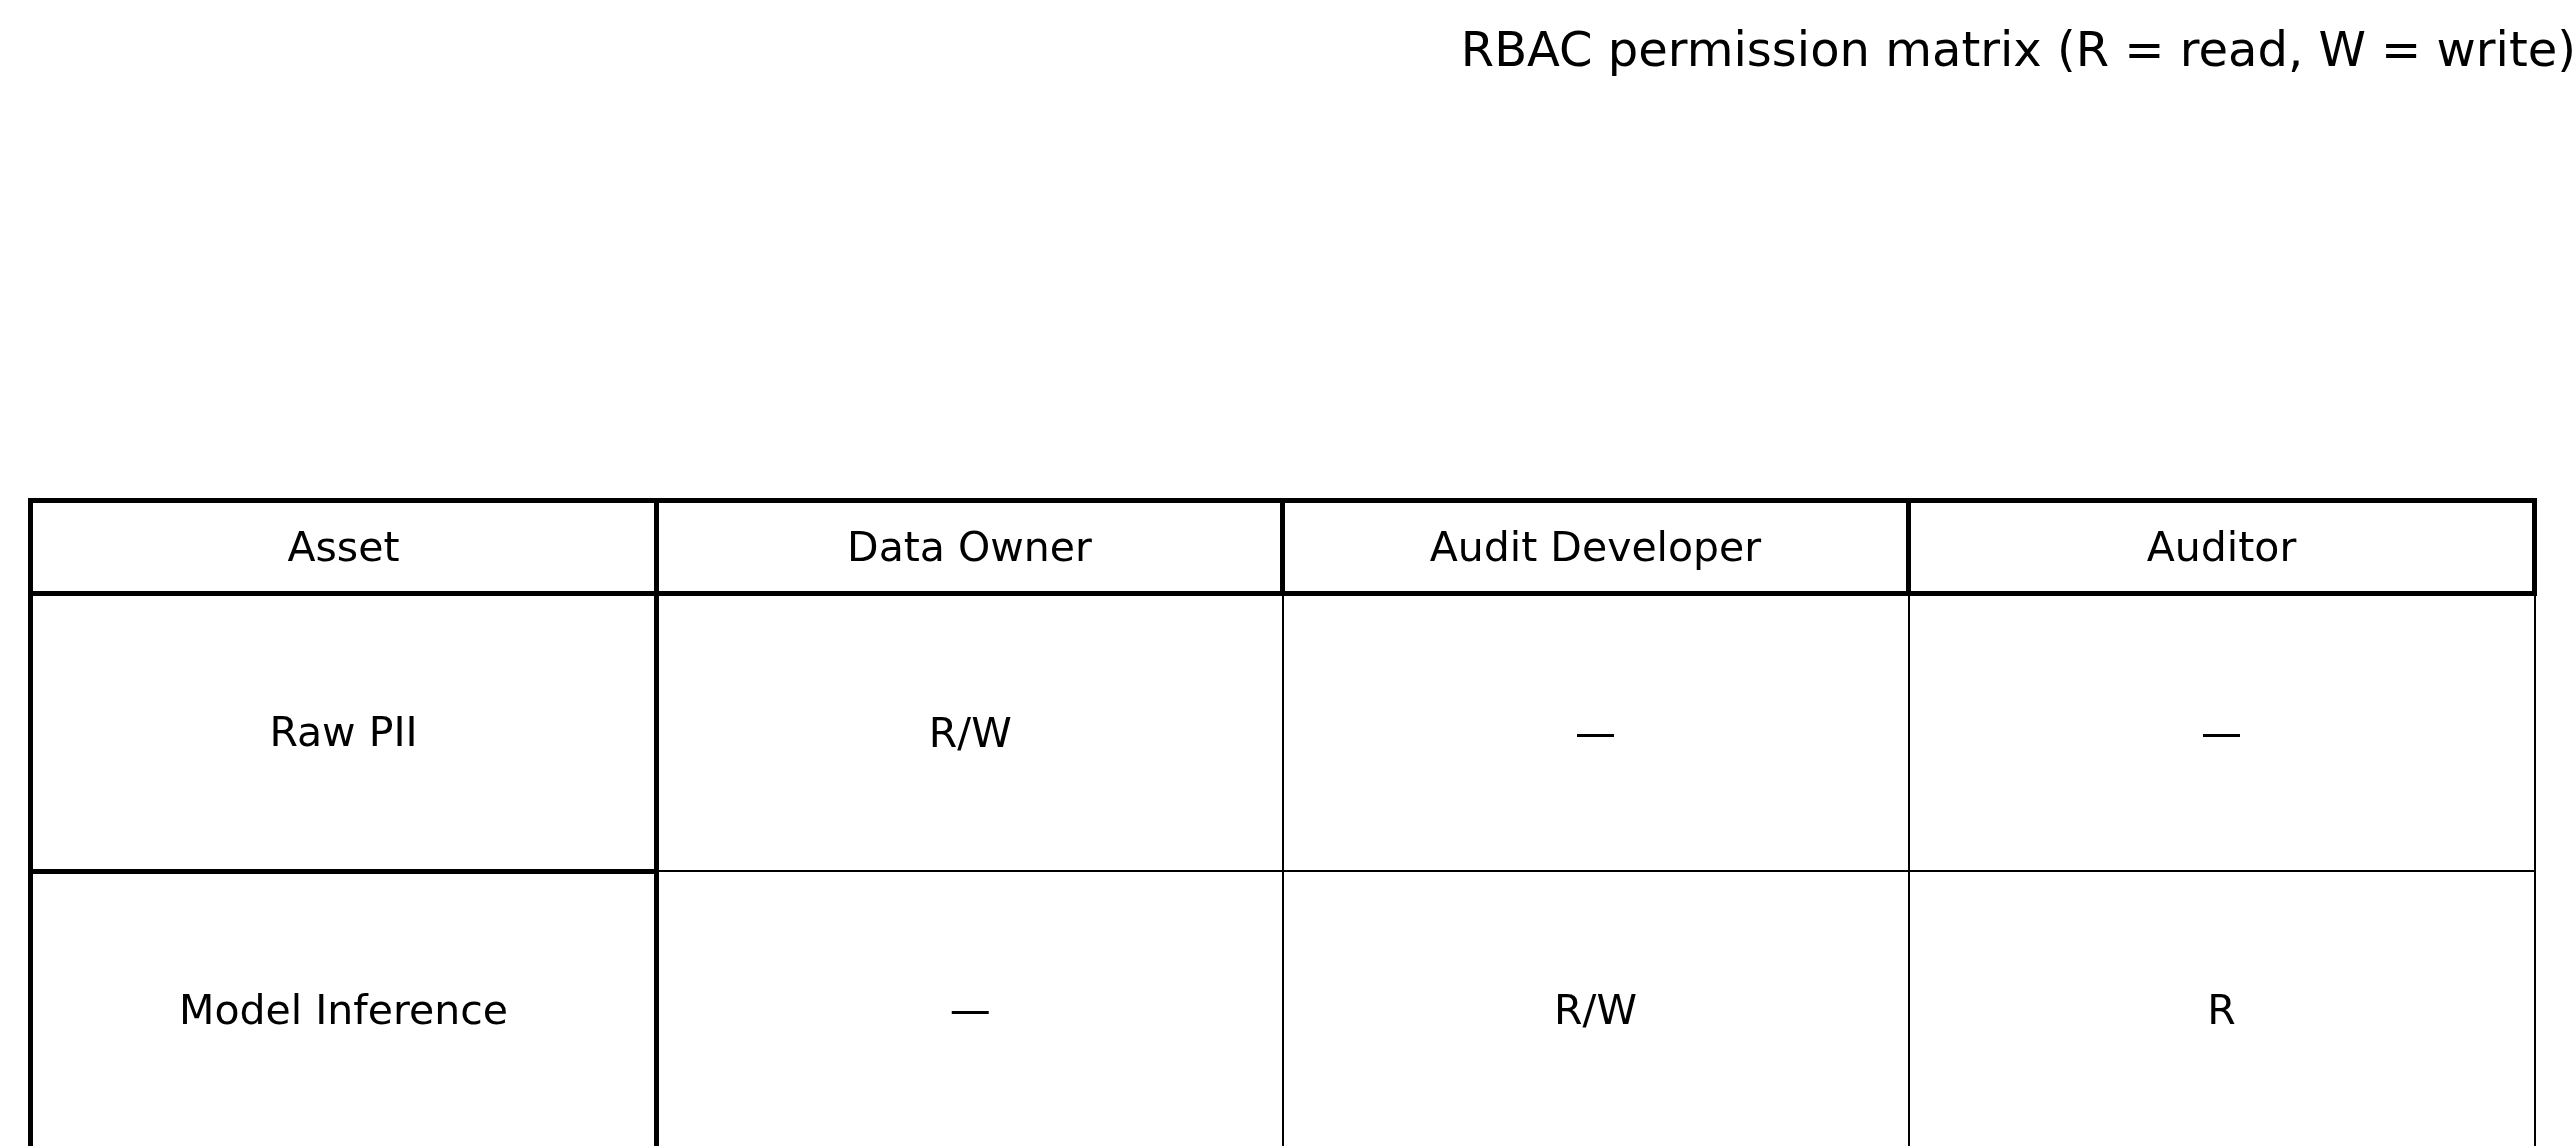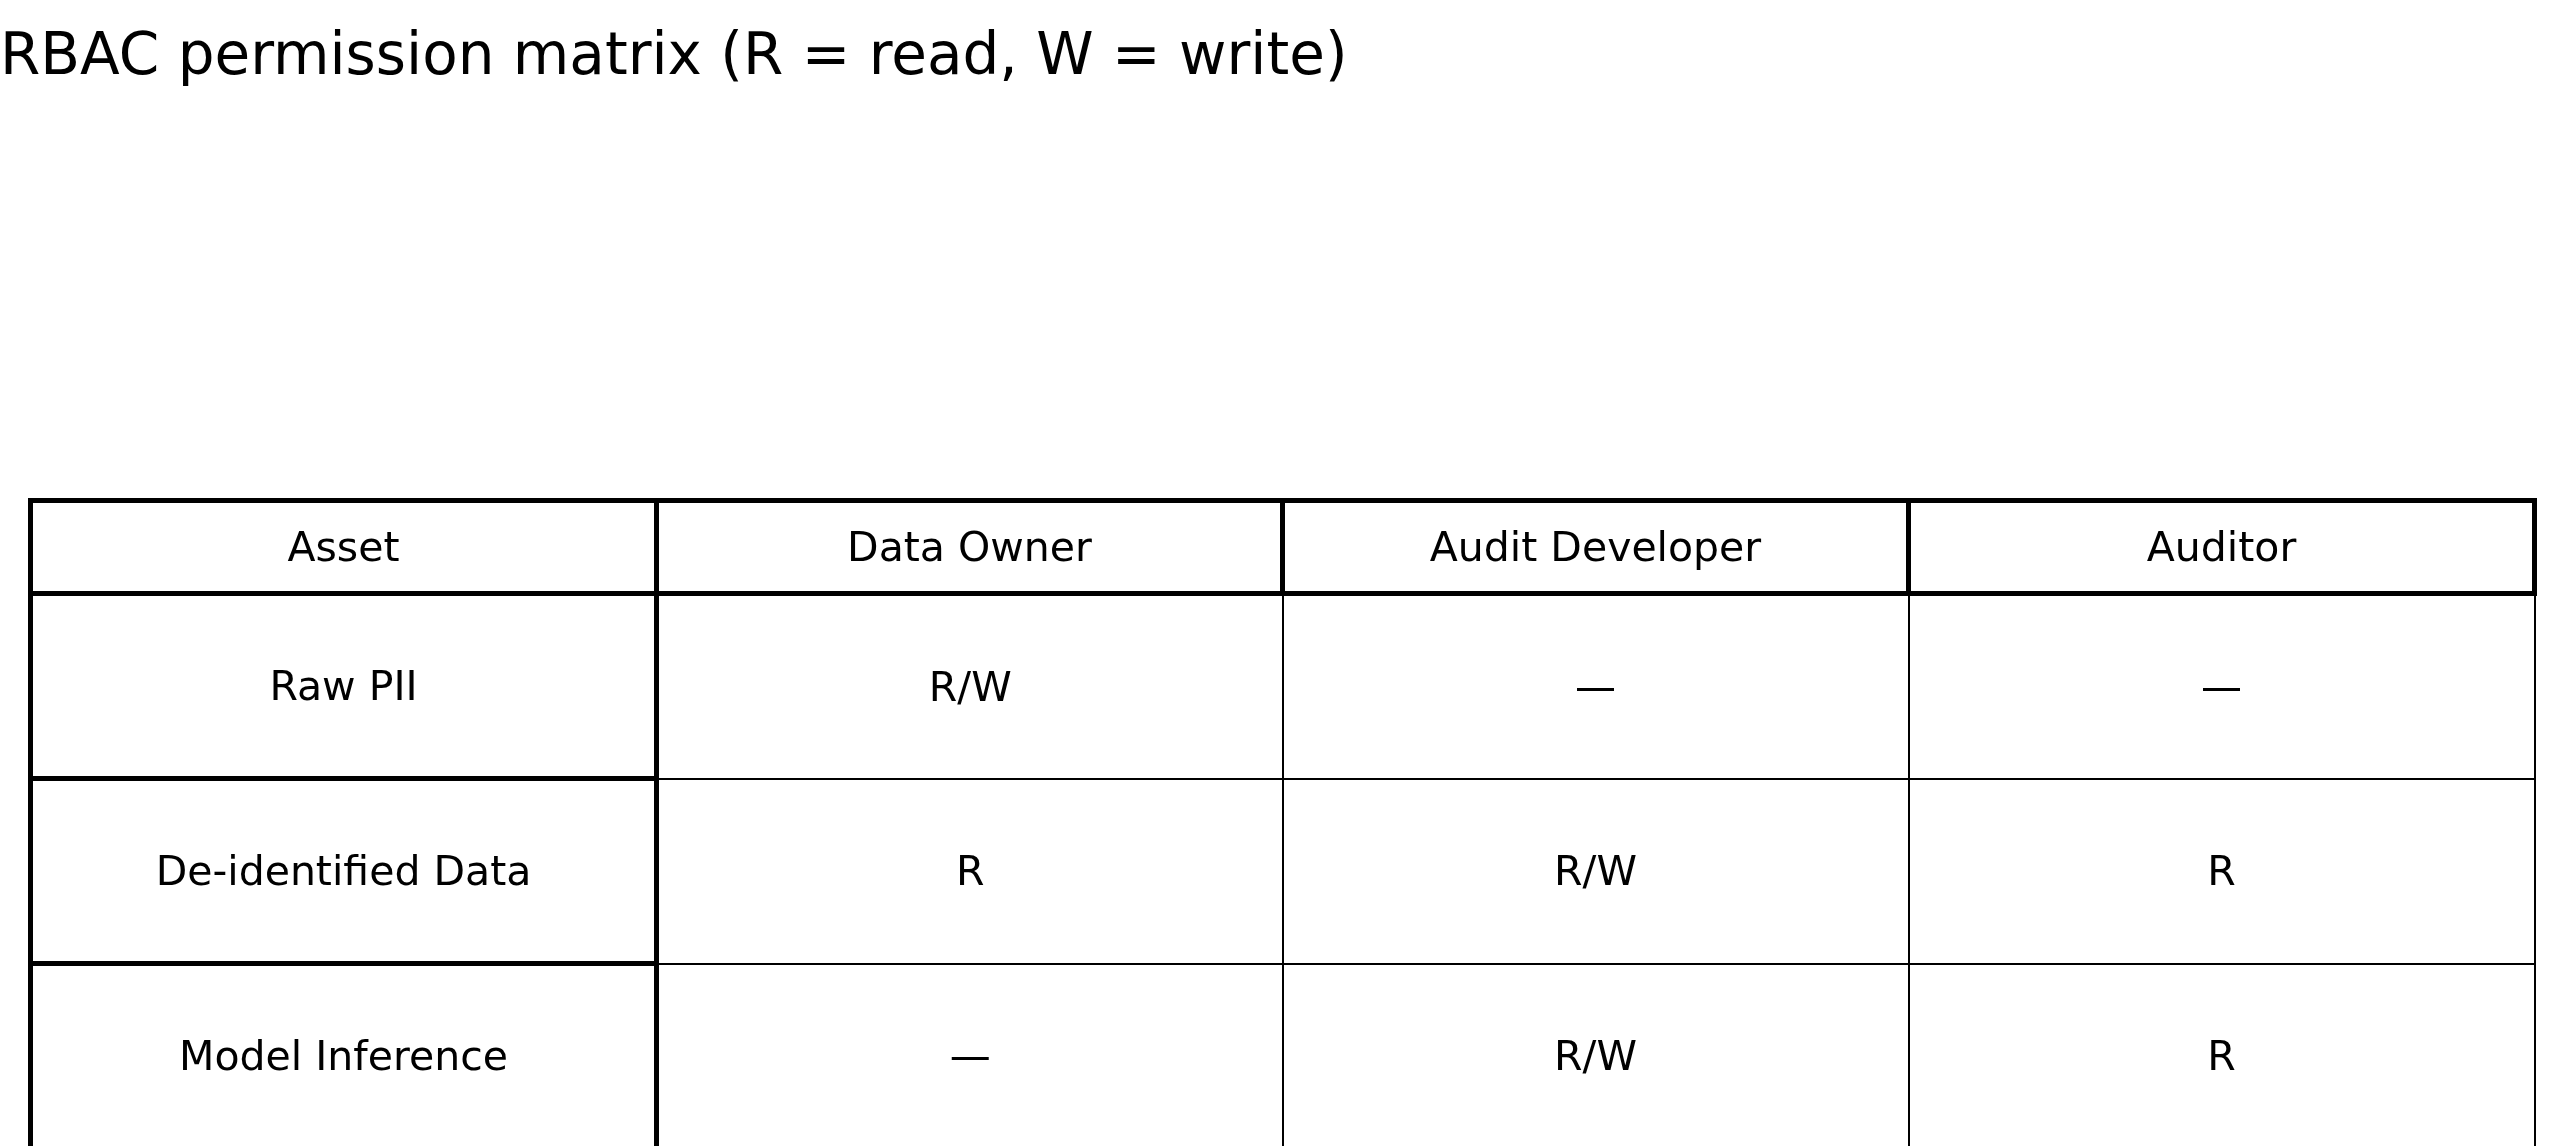--- a/index.html
+++ b/index.html
@@ -21,22 +21,22 @@
     top: 0;
     width: 2576px;
     height: 1146px;
     background: #ffffff;
   }
   .fig-title {
     position: absolute;
     top: 23px;
     left: 0;
     width: 100%;
-    text-align: left;
-    font-size: 58px;
+    text-align: right;
+    font-size: 48px;
     line-height: 1.1;
     color: #000000;
     white-space: nowrap;
   }
   table.matrix {
     position: absolute;
     left: 28px;
     top: 462px;
     width: 2509px;
     height: 653px;
@@ -84,26 +84,20 @@
       </tr>
     </thead>
     <tbody>
       <tr>
         <th>Raw PII</th>
         <td>R/W</td>
         <td>—</td>
         <td>—</td>
       </tr>
       <tr>
-        <th>De-identified Data</th>
-        <td>R</td>
-        <td>R/W</td>
-        <td>R</td>
-      </tr>
-      <tr>
         <th>Model Inference</th>
         <td>—</td>
         <td>R/W</td>
         <td>R</td>
       </tr>
     </tbody>
   </table>
 
 </div>
 

